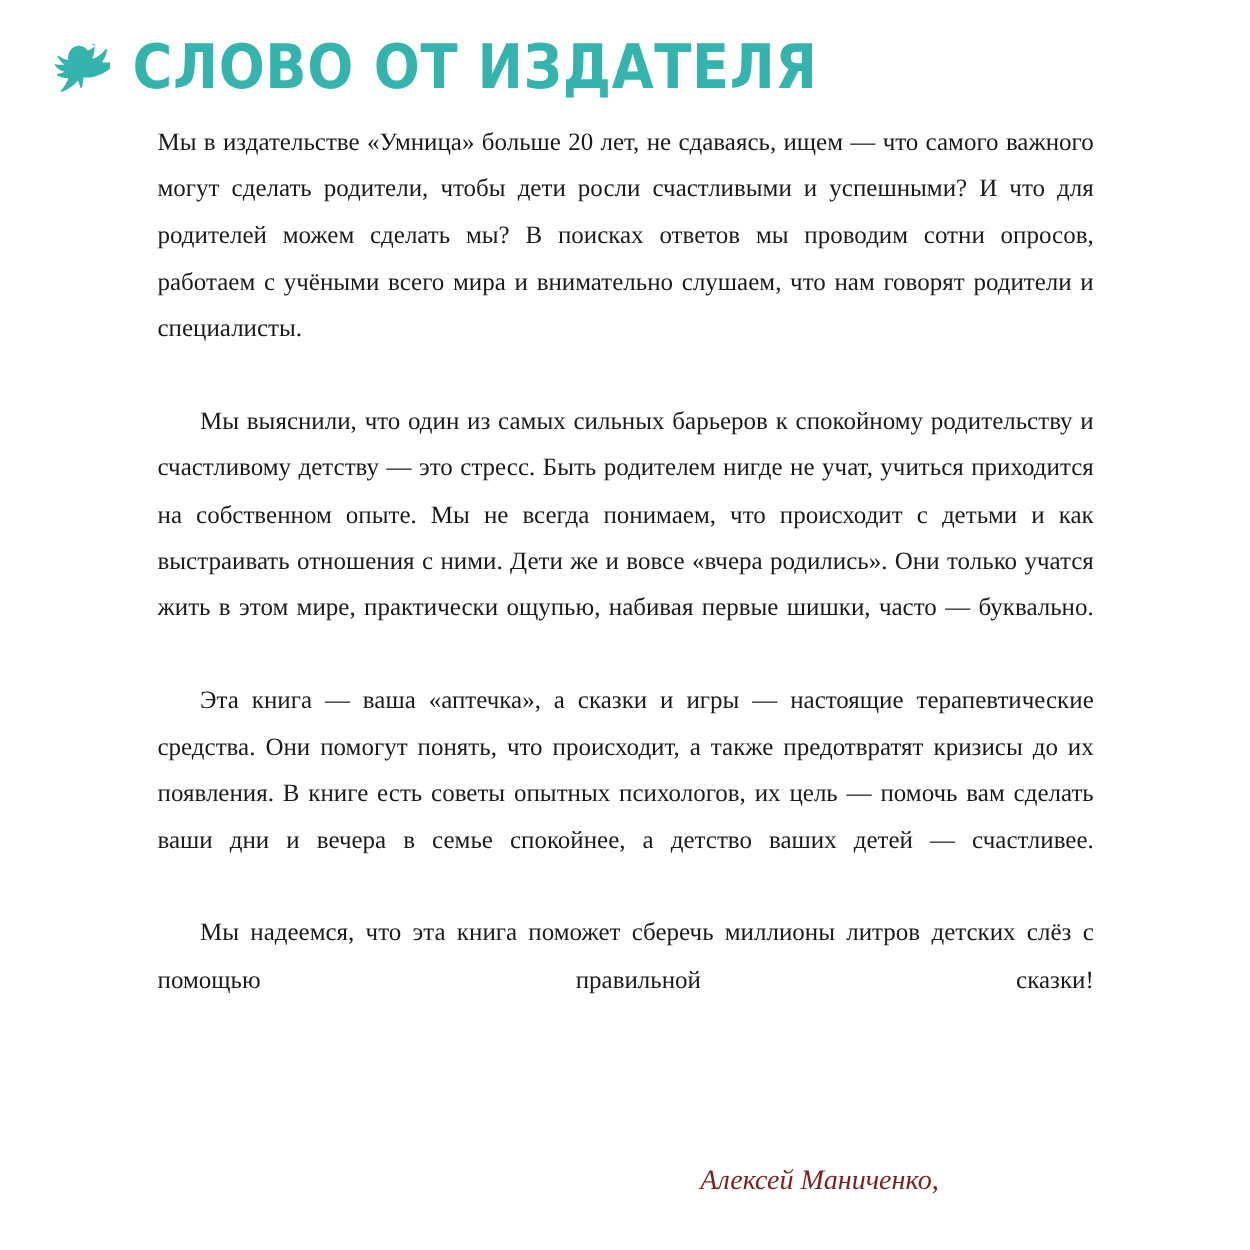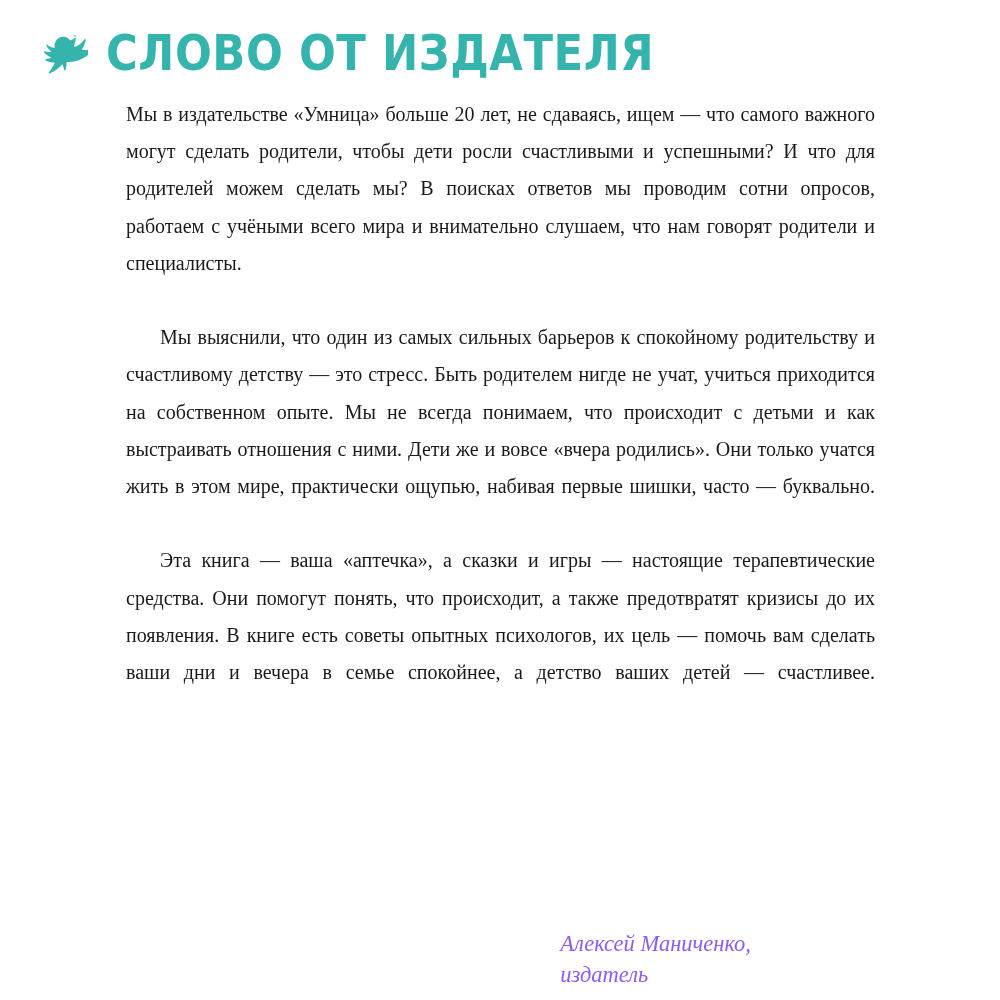--- a/index.html
+++ b/index.html
@@ -83,25 +83,25 @@
     content: "";
     display: inline-block;
     width: 100%;
   }
 
   
   .signature {
     position: absolute;
     right: 125px;
     top: 928px;
-    text-align: left;
+    text-align: center;
     font-style: italic;
     font-size: 22.5px;
     line-height: 31px;
-    color: #8b5cf6;
+    color: #7f1d1d;
   }
   .signature div { white-space: nowrap; }
 </style>
 </head>
 <body>
 
 <div class="page">
 
   <div class="header">
     <span class="dove-icon">
@@ -109,20 +109,20 @@
         <path fill="#35b4ad" d="M40.8 6.2c-1.9 1.6-4.1 3.3-6.6 4.4-1.3-2.1-3.3-3.6-5.9-3.9-3.8-.4-7.1 1.6-8.7 4.7-1.2 2.3-1.3 4.6-1 6.6-2.6-.4-5-1.6-7.4-3.3-.5-.4-1.2.2-.9.8 1.1 2.2 2.8 4.4 5.2 6.1-2.1.5-4.4.4-6.8-.3-.6-.2-1.1.5-.7 1 1.7 2.2 4.2 4.1 7.5 5.1-1.5.9-3.3 1.5-5.4 1.7-.7.1-.9 1-.3 1.3 2.4 1.3 5.3 2.1 8.6 2.1h.3c-.4 1-.8 2-1.3 3-1.2 2.4-2.7 4.7-4.6 6.9-.5.6.1 1.4.8 1.1 5.6-2.4 9.8-5.6 12.9-9.2.6 1.6 1.2 3.4 1.6 5.4.2.8 1.3.8 1.5 0 .7-2.8 1-5.4 1-7.8 4.7.5 9.9-.5 15.4-3.2 4.3-2.1 8.2-5.1 11.3-8.6.5-.5 0-1.4-.7-1.2-3.6 1-7 1.3-10.1 1-.5 0-.8-.6-.5-1 2-2.6 3.2-5.6 3.6-9 .1-.7-.8-1.1-1.2-.5-2.6 3.5-5.8 6-9.5 7.4-.5.2-1-.3-.8-.8 1.3-3.3 1.8-6.6 1.5-9.9-.1-.8-1.1-1.1-1.6-.5l-.7.6z"></path>
       </svg>
     </span>
     <h1 class="page-title">СЛОВО ОТ ИЗДАТЕЛЯ</h1>
   </div>
 
   <div class="article">
     <p class="first">Мы в издательстве «Умница» больше 20 лет, не сдаваясь, ищем — что самого важного могут сделать родители, чтобы дети росли счастливыми и успешными? И что для родителей можем сделать мы? В поисках ответов мы проводим сотни опросов, работаем с учёными всего мира и внимательно слушаем, что нам говорят родители и специалисты.</p>
     <p>Мы выяснили, что один из самых сильных барьеров к спокойному родительству и счастливому детству — это стресс. Быть родителем нигде не учат, учиться приходится на собственном опыте. Мы не всегда понимаем, что происходит с детьми и как выстраивать отношения с ними. Дети же и вовсе «вчера родились». Они только учатся жить в этом мире, практически ощупью, набивая первые шишки, часто — буквально.</p>
     <p>Эта книга — ваша «аптечка», а сказки и игры — настоящие терапевтические средства. Они помогут понять, что происходит, а также предотвратят кризисы до их появления. В книге есть советы опытных психологов, их цель — помочь вам сделать ваши дни и вечера в семье спокойнее, а детство ваших детей — счастливее.</p>
+    <p>Мы надеемся, что эта книга поможет сберечь миллионы литров детских слёз с помощью правильной сказки!</p>
   </div>
 
   <div class="signature">
     <div>Алексей Маниченко,</div>
-    <div>издатель</div>
   </div>
 
 </div>
 
 </body></html>

